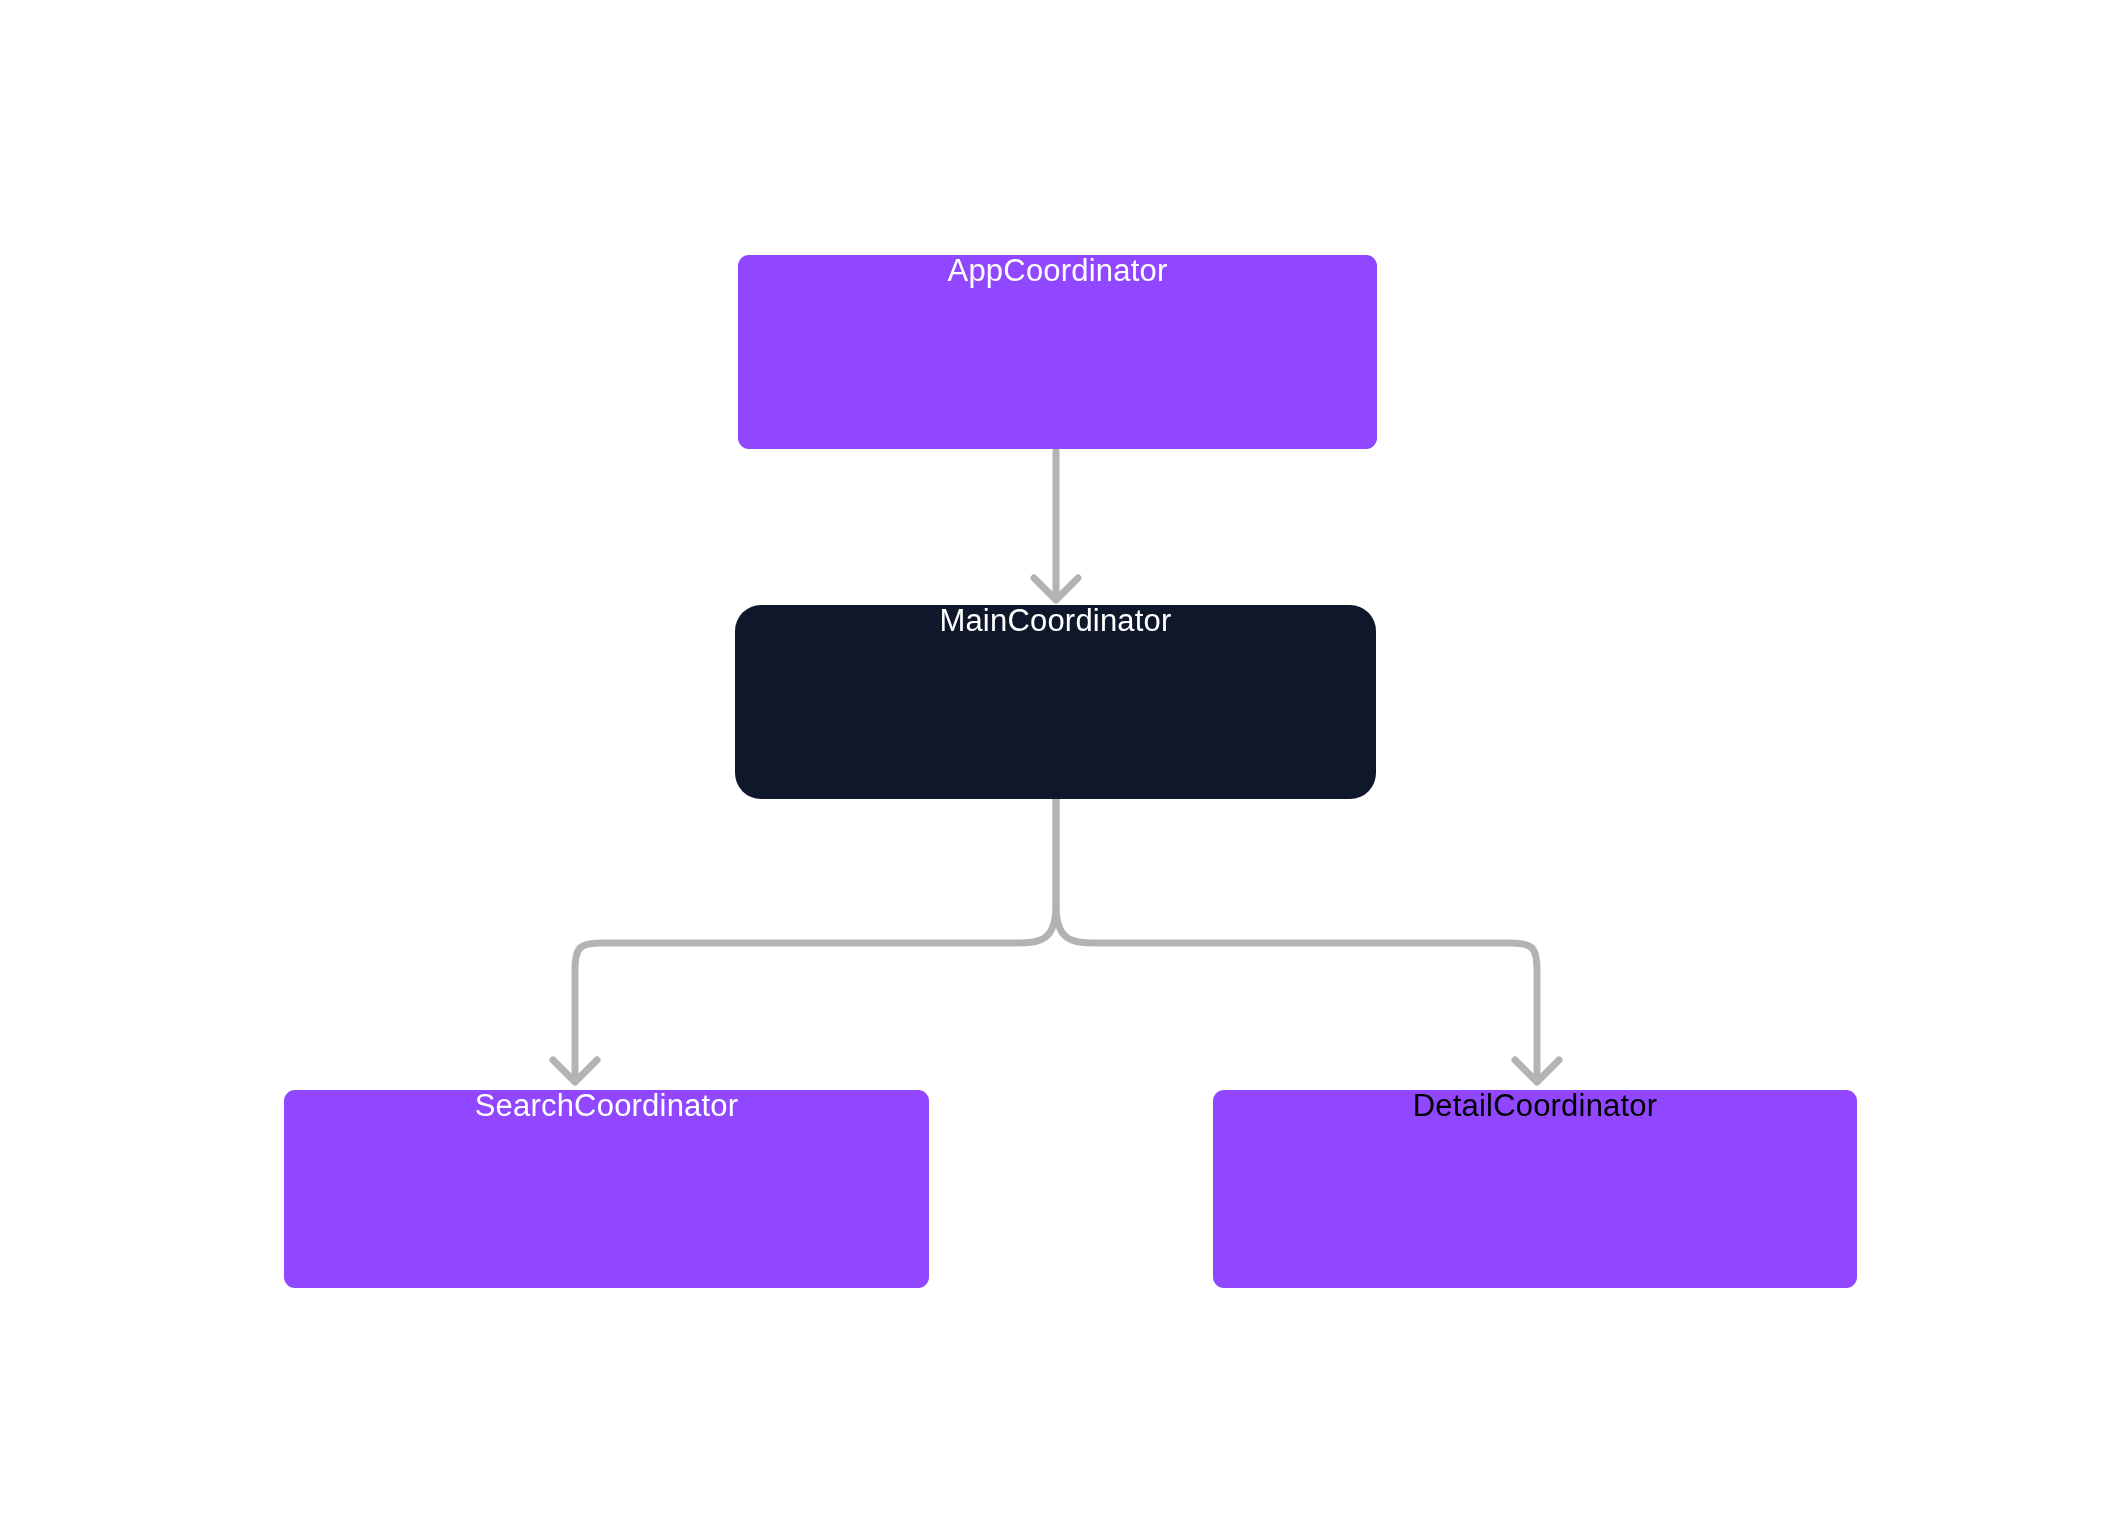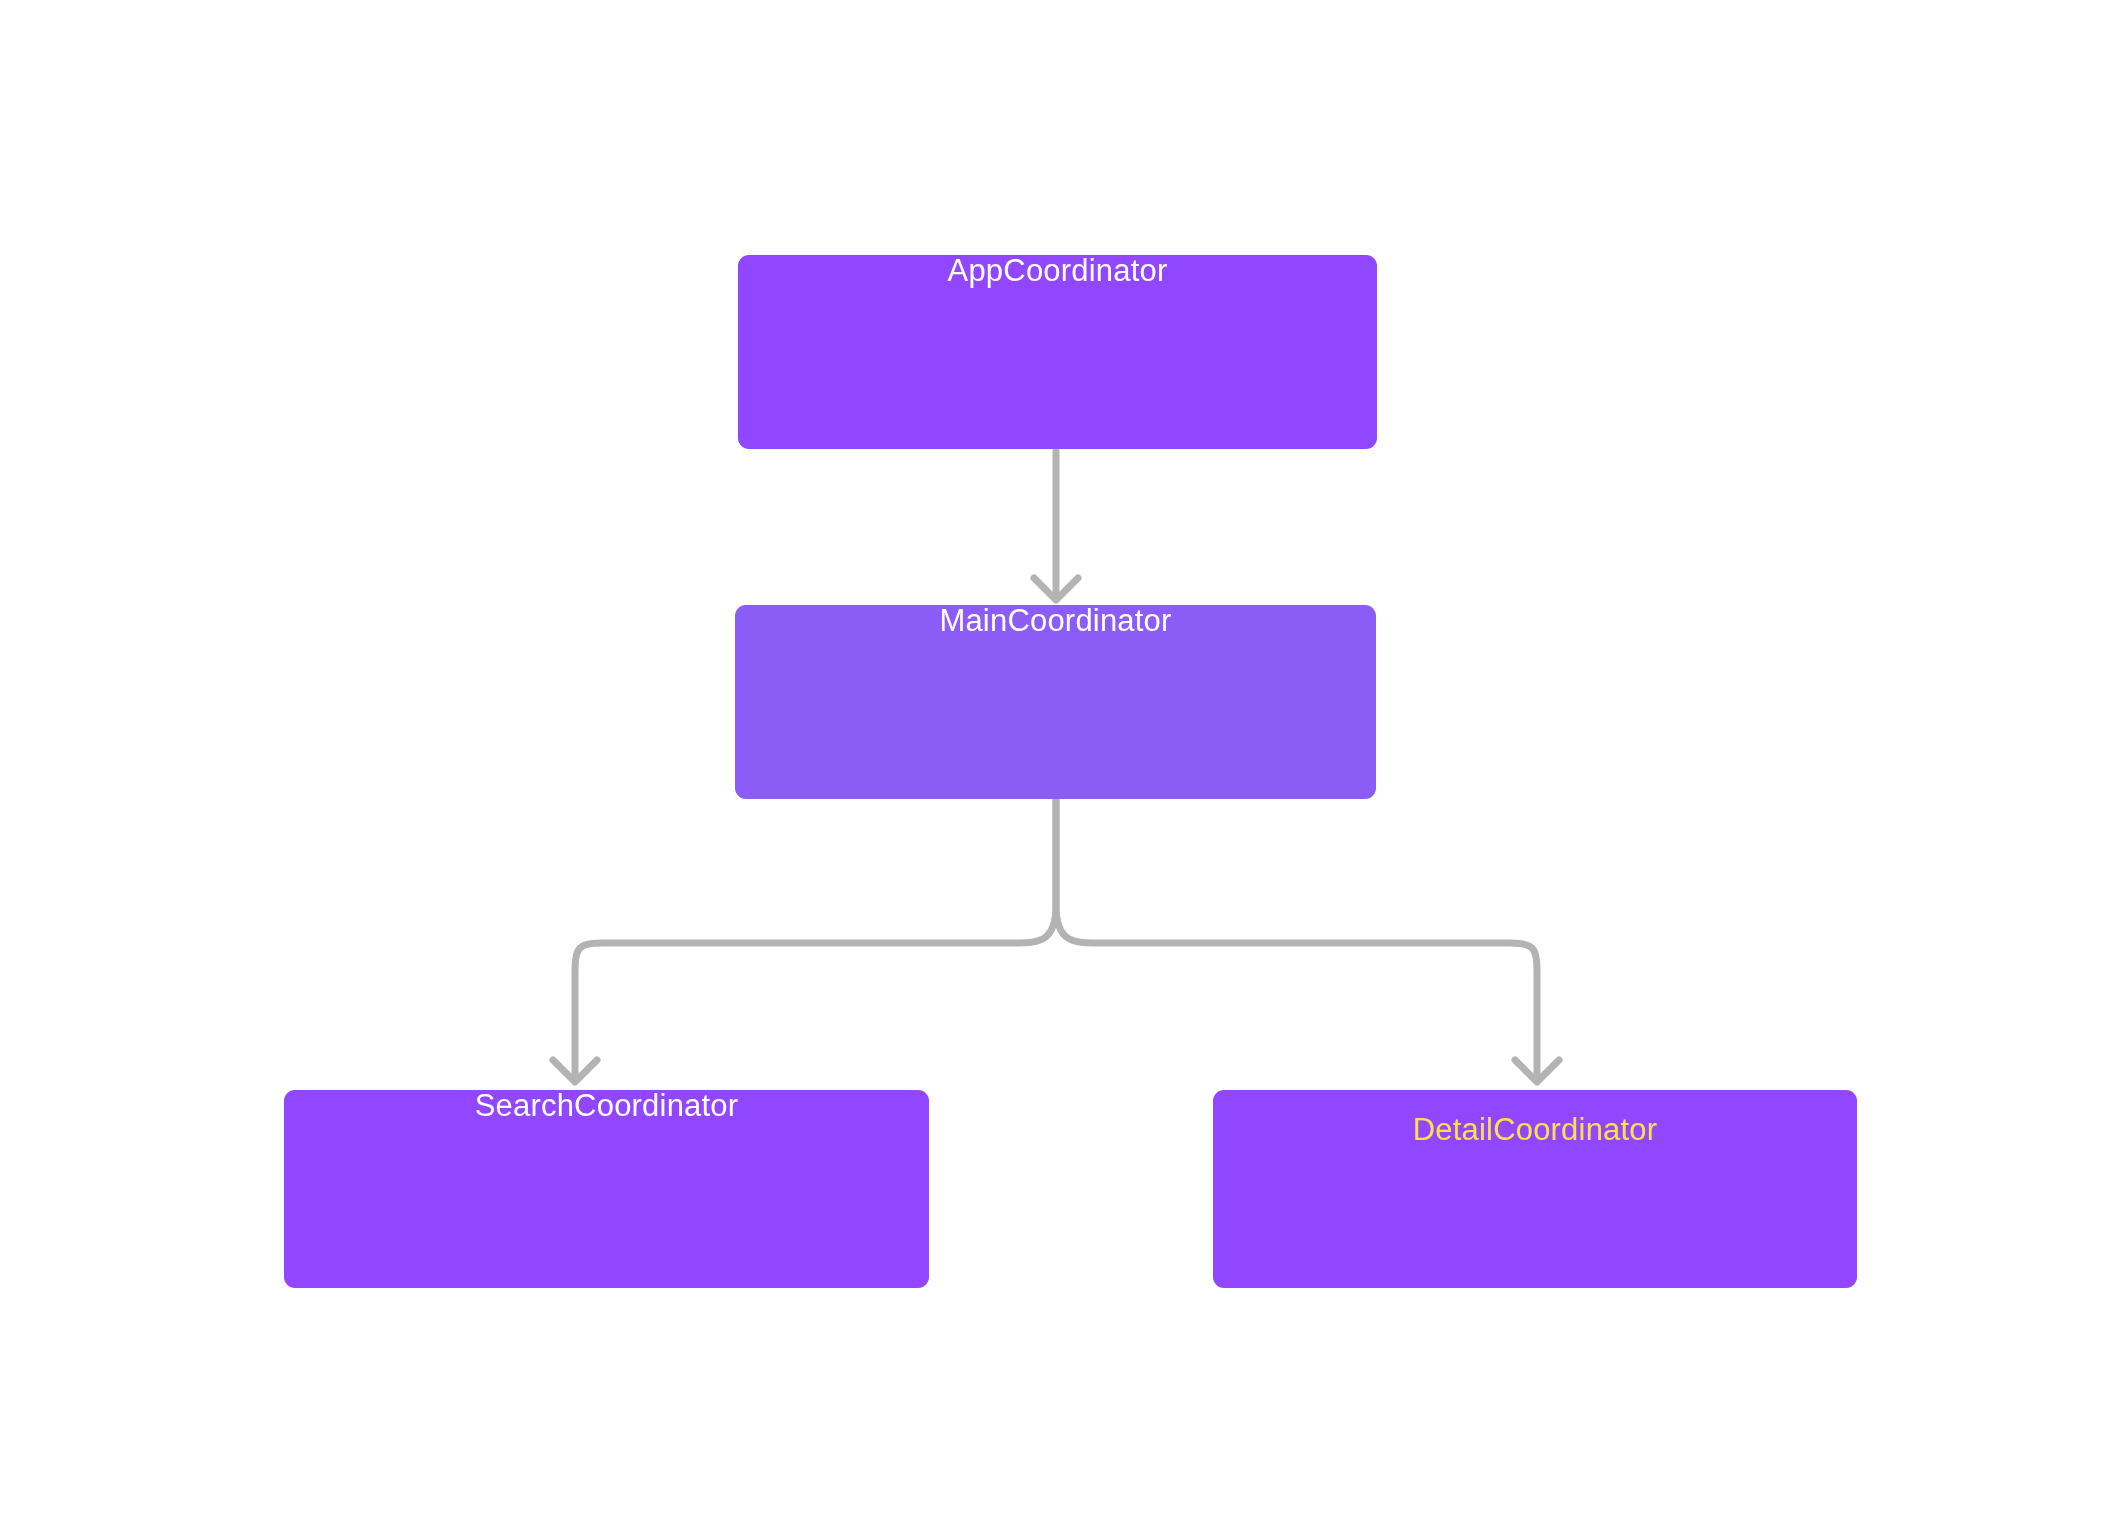--- a/index.html
+++ b/index.html
@@ -90,25 +90,25 @@
                L 1537 1078" fill="none" stroke="#b3b3b3" stroke-width="7" stroke-linecap="round" stroke-linejoin="round"></path>
       <path d="M 1515 1060 L 1537 1082 L 1559 1060" fill="none" stroke="#b3b3b3" stroke-width="7" stroke-linecap="round" stroke-linejoin="round"></path>
     </g>
 
   </svg>
 
   <div class="node" id="node-app" style="left: 738px; top: 255px; width: 639px; height: 194px; background: rgb(145, 70, 255);">
     <span class="node-label" style="color: rgb(255, 255, 255);">AppCoordinator</span>
   </div>
 
-  <div class="node" id="node-main" style="left: 735px; top: 605px; width: 641px; height: 194px; background: #8b5cf6;">
+  <div class="node" id="node-main" style="left: 735px; top: 605px; width: 641px; height: 194px; background: #0f172a; border-radius: 26px;">
     <span class="node-label" style="color: rgb(255, 255, 255);">MainCoordinator</span>
   </div>
 
   <div class="node" id="node-search" style="left: 256px; top: 1090px; width: 645px; height: 198px; background: rgb(145, 70, 255); margin-left: 28px;">
     <span class="node-label" style="color: rgb(255, 255, 255);">SearchCoordinator</span>
   </div>
 
   <div class="node" id="node-detail" style="left: 1213px; top: 1090px; width: 644px; height: 198px; background: rgb(145, 70, 255);">
-    <span class="node-label" style="color: #fde047; margin-top: 24px;">DetailCoordinator</span>
+    <span class="node-label" style="color: #000000;">DetailCoordinator</span>
   </div>
 
 </div>
 
 </body></html>

